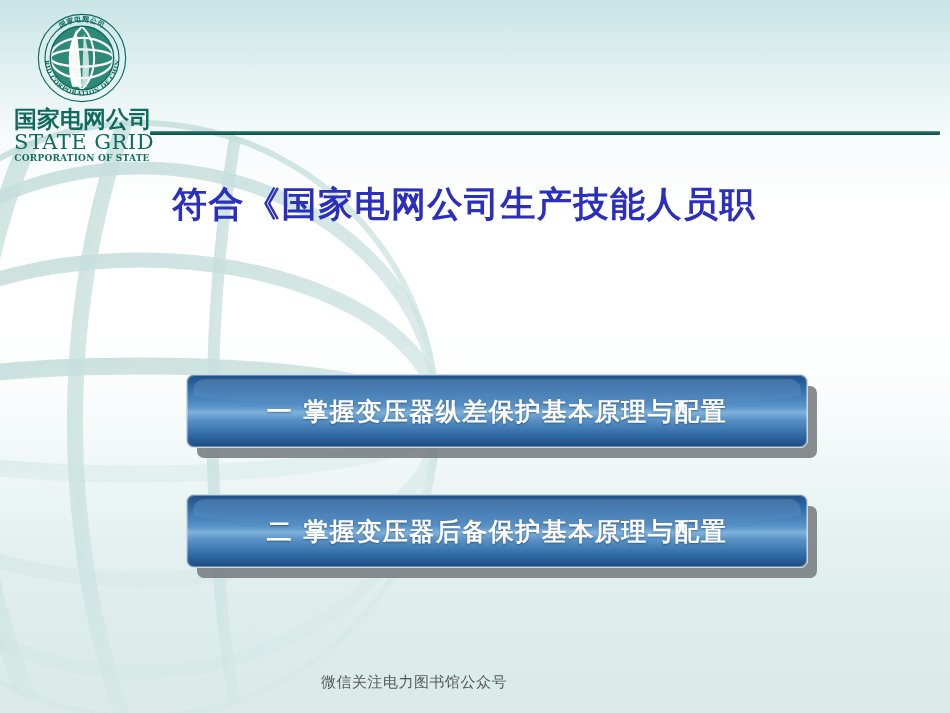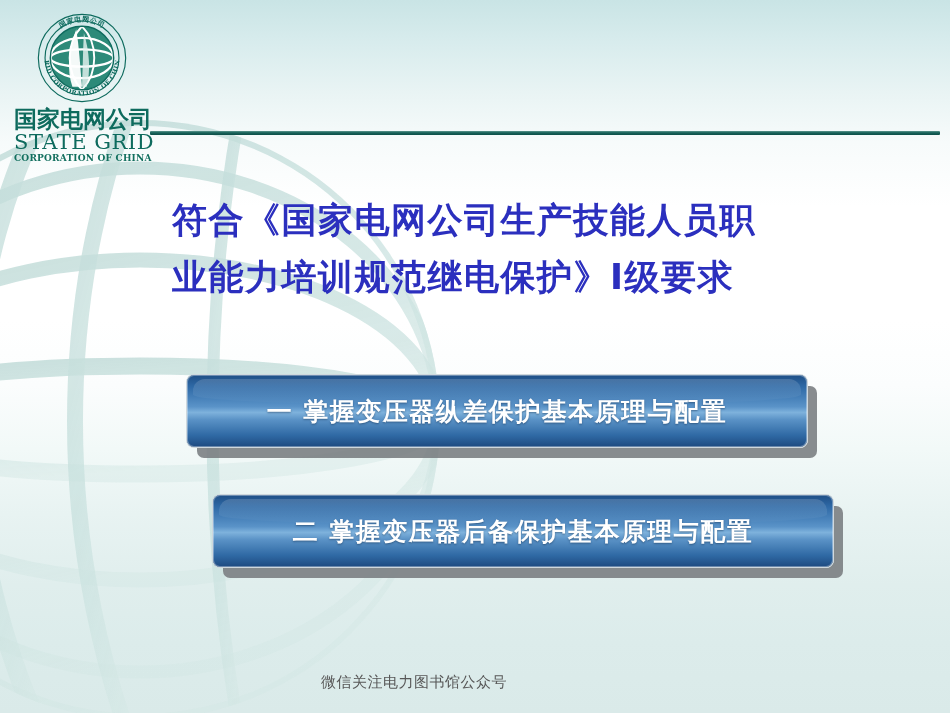--- a/index.html
+++ b/index.html
@@ -107,21 +107,21 @@
     width: 790px;
     height: 4px;
     background: linear-gradient(to bottom, #5e978e 0%, #17625a 45%, #0d4f48 100%);
     border-radius: 1px;
   }
 
   
   .headline {
     position: absolute;
     left: 172px;
-    top: 192px;
+    top: 176px;
     width: 700px;
     font-family: "DejaVu Sans", "Liberation Sans", sans-serif;
     font-size: 35px;
     font-weight: 700;
     color: #2b2fbe;
     line-height: 1.62;
     letter-spacing: 1.5px;
   }
   .headline .ln { display: block; white-space: nowrap; }
 
@@ -151,21 +151,21 @@
   .btn::after {
     content: "";
     position: absolute;
     left: 6px; right: 6px; top: 4px;
     height: 26px;
     border-radius: 12px 12px 40% 40%;
     background: linear-gradient(to bottom, rgba(255,255,255,0.16), rgba(255,255,255,0));
     pointer-events: none;
   }
   .btn-1 { top: 374px; }
-  .btn-2 { top: 494px; margin-left: 26px; }
+  .btn-2 { top: 494px; }
 
   .btn-label {
     position: relative;
     z-index: 2;
     font-family: "DejaVu Serif", "Liberation Serif", serif;
     font-size: 25px;
     font-weight: 700;
     color: #ffffff;
     letter-spacing: 1.5px;
     white-space: nowrap;
@@ -242,28 +242,27 @@
         <path d="M 50 17 C 33 34, 33 66, 50 83" stroke-width="2.2"></path>
         <path d="M 50 17 C 67 34, 67 66, 50 83" stroke-width="2.0"></path>
 
         <path d="M 44 20 C 36 42, 34 62, 40 80 L 50 80 C 48 58, 47 38, 44 20 Z" fill="#ffffff" stroke="none" opacity="0.95"></path>
         <path d="M 52 24 C 58 44, 59 64, 55 80 L 50 80 C 51 58, 51 40, 52 24 Z" fill="#e7f4f1" stroke="none" opacity="0.8"></path>
       </g>
       <circle cx="50" cy="50" r="33" fill="none" stroke="#0e6b5e" stroke-width="1.5"></circle>
     </svg>
     <div class="logo-cn">国家电网公司</div>
     <div class="logo-en">STATE GRID</div>
-    <div class="logo-sub">CORPORATION OF CHINA</div>
+    <div class="logo-sub">CORPORATION OF STATE</div>
   </div>
 
   <div class="title-rule"></div>
 
   <div class="headline">
     <span class="ln">符合《国家电网公司生产技能人员职</span>
-    <span class="ln">业能力培训规范继电保护》Ⅰ级要求</span>
   </div>
 
   <div class="btn btn-1">
     <span class="btn-label">一 掌握变压器纵差保护基本原理与配置</span>
   </div>
 
   <div class="btn btn-2">
     <span class="btn-label">二 掌握变压器后备保护基本原理与配置</span>
   </div>
 

